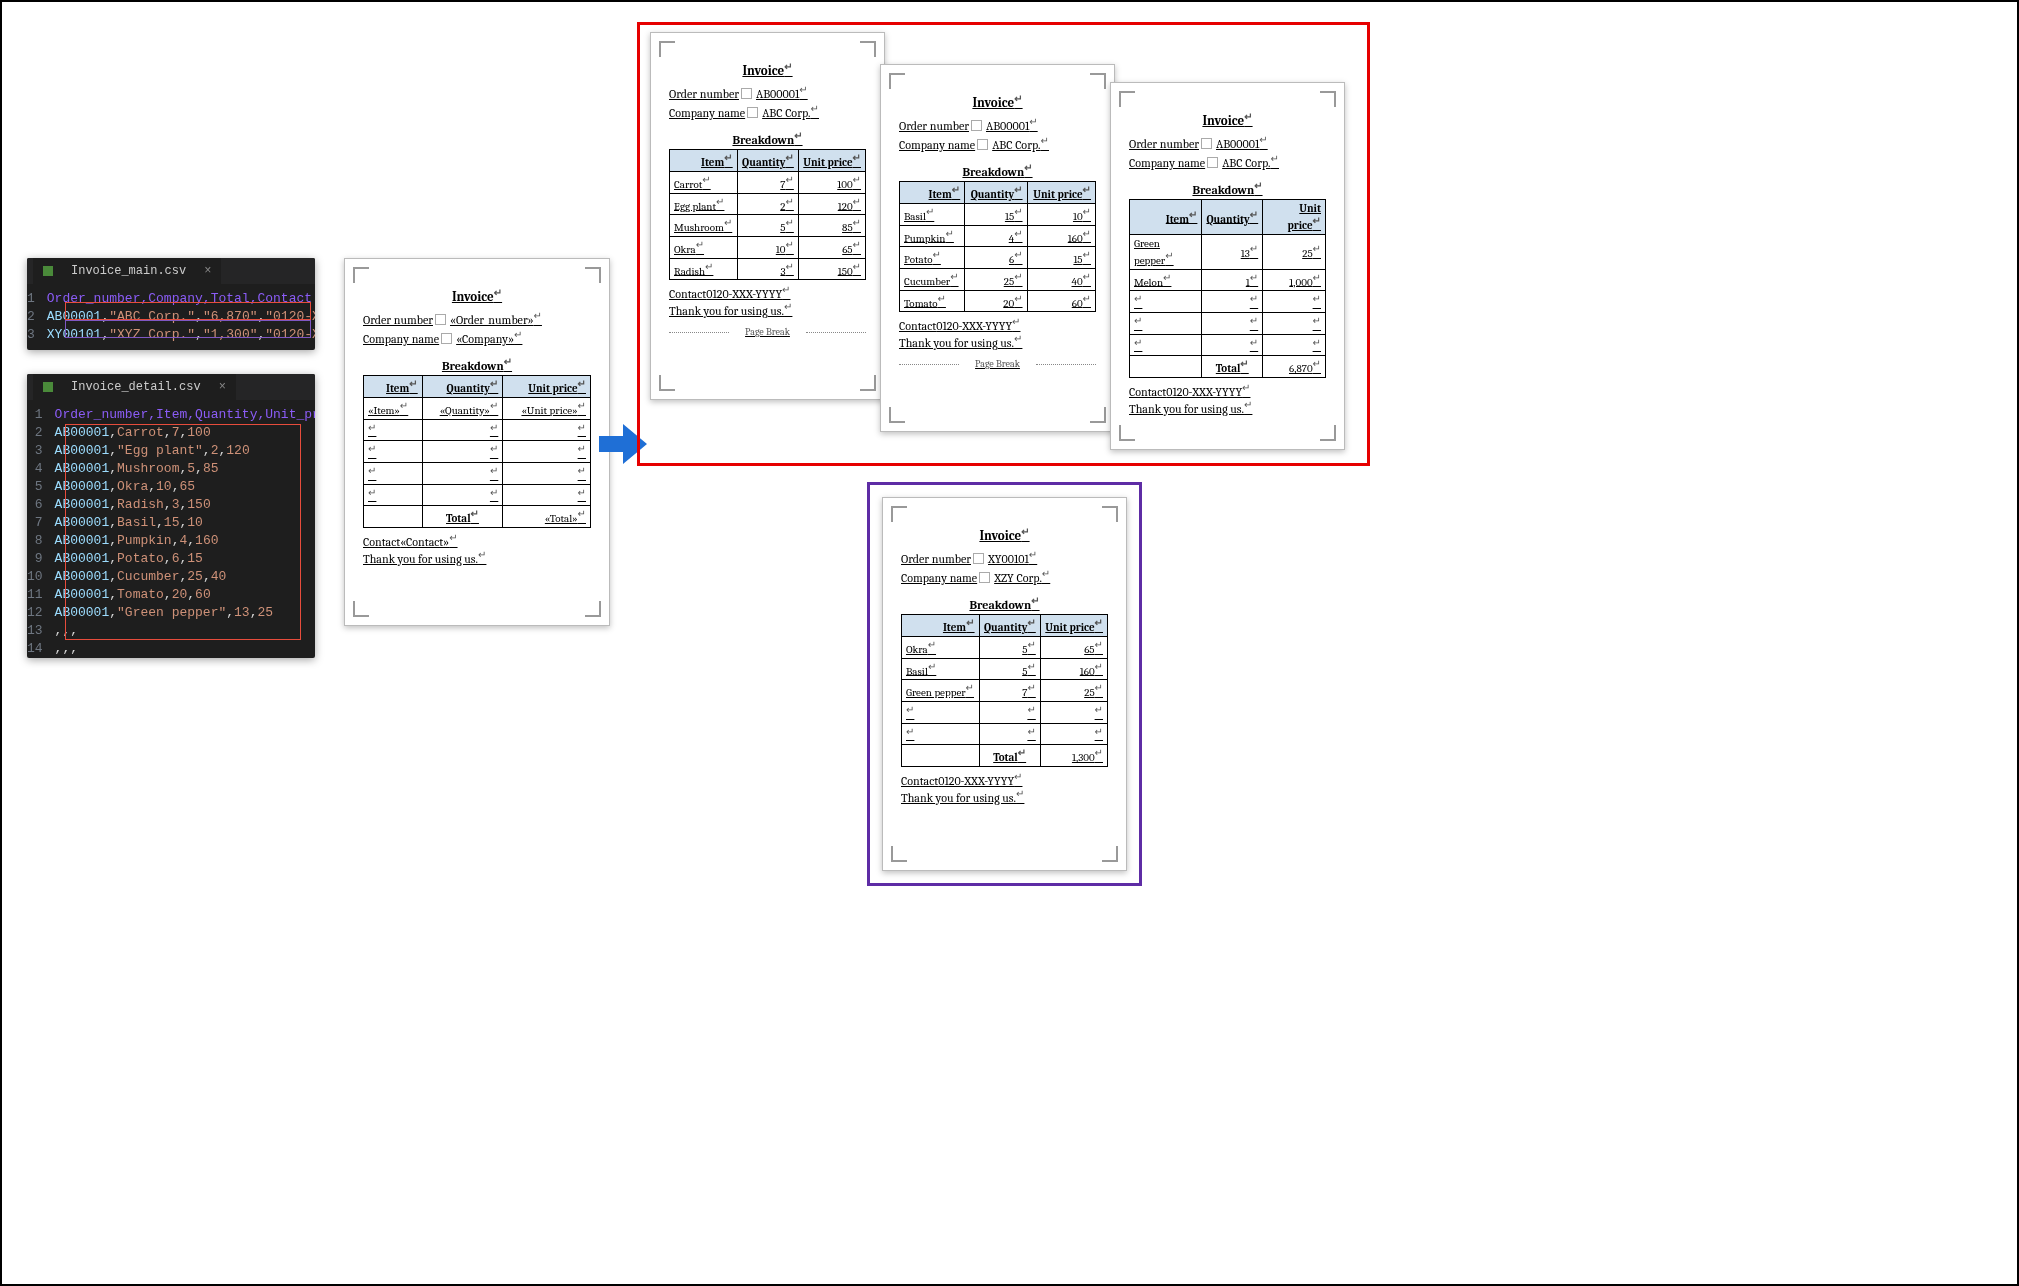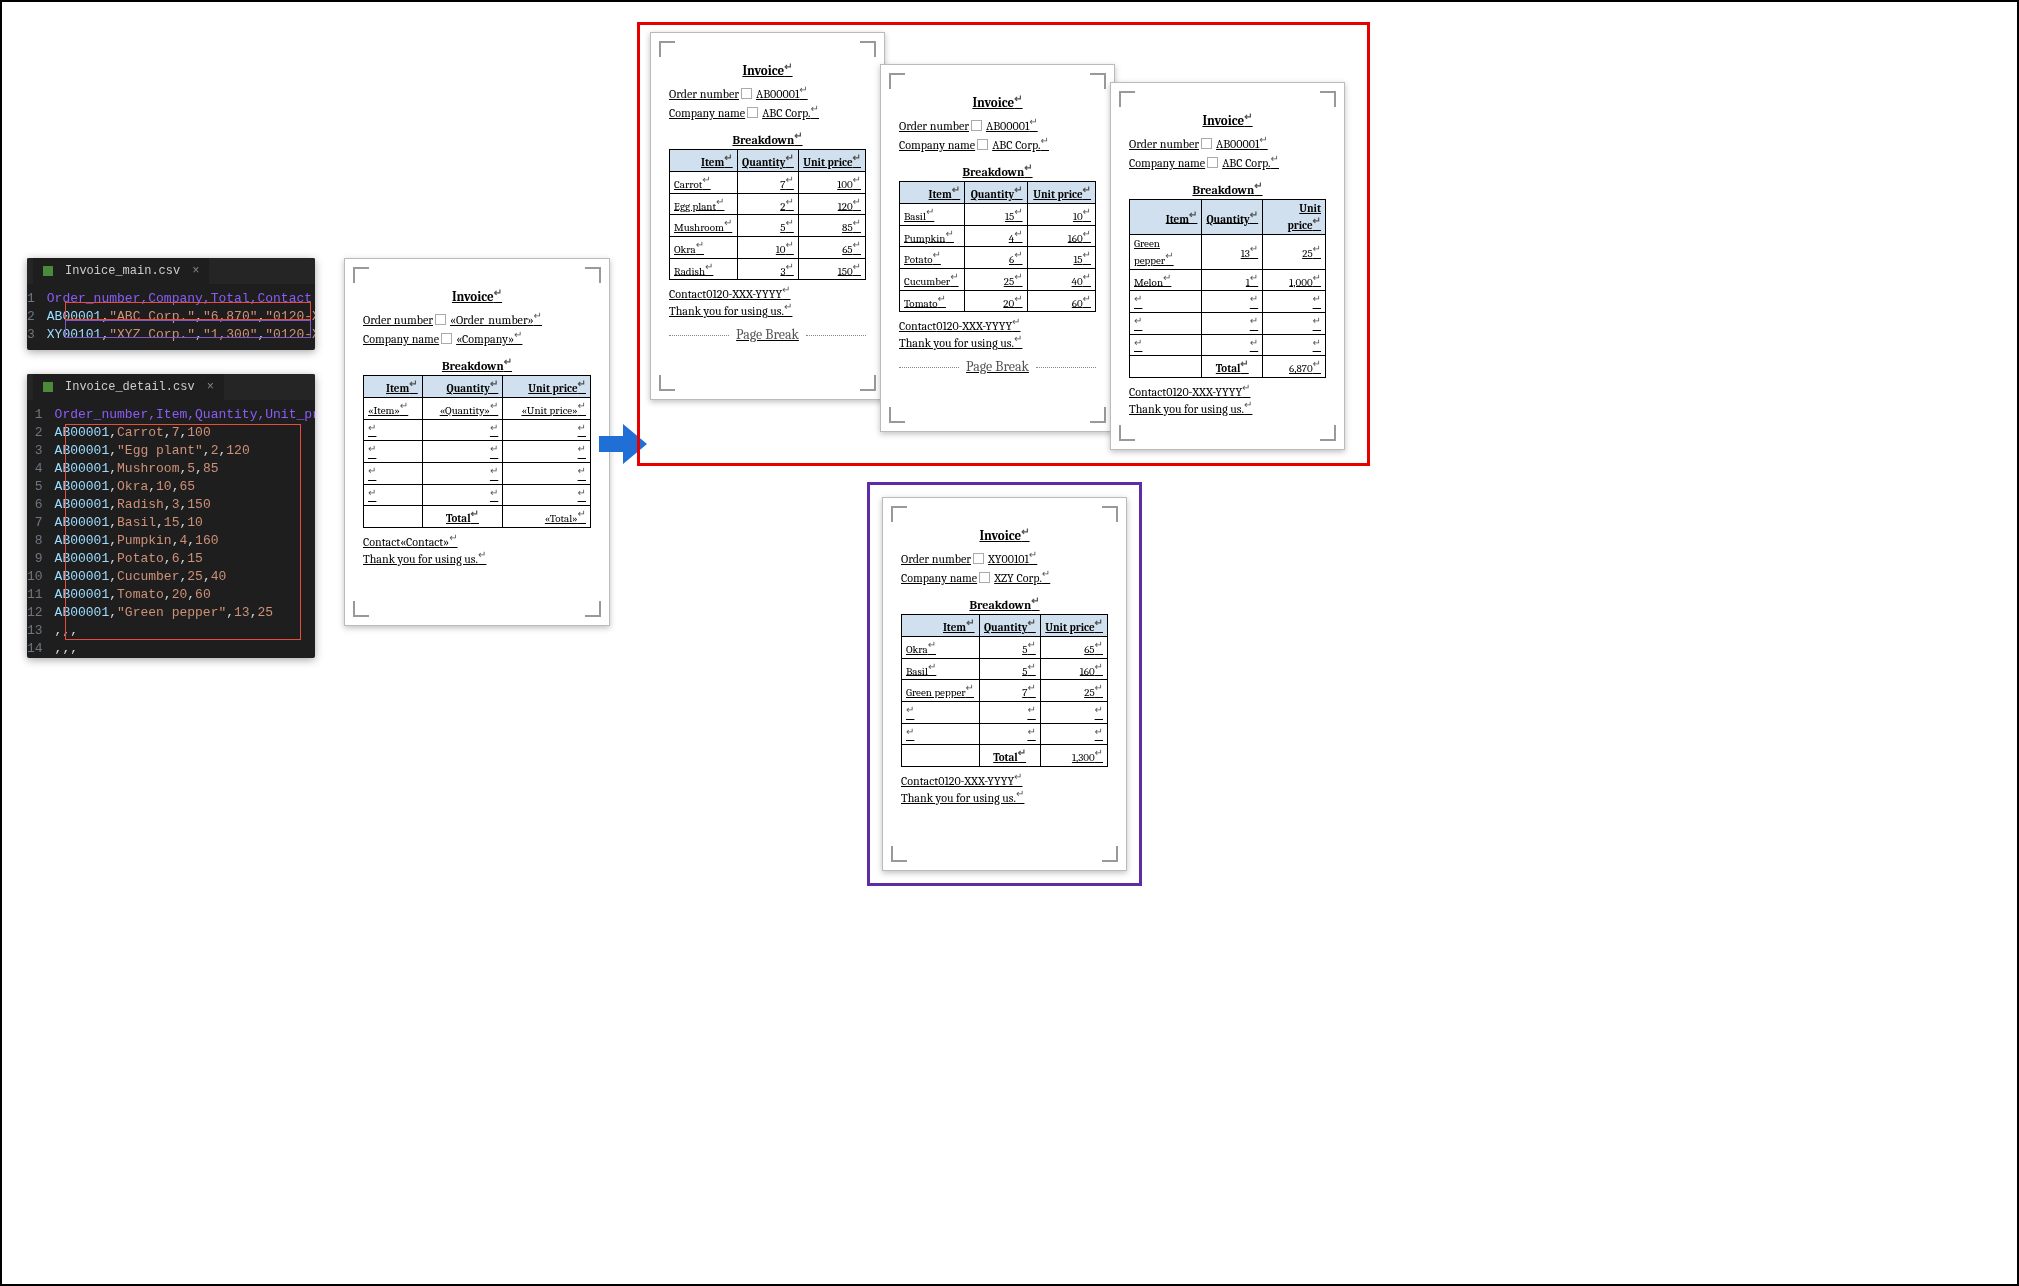--- a/index.html
+++ b/index.html
@@ -33,21 +33,21 @@
   .editor .tabbar {
     display: flex;
     align-items: center;
     background: #252526;
     height: 26px;
     padding-left: 6px;
   }
   .editor .tab {
     display: flex;
     align-items: center;
-    gap: 12px;
+    gap: 18px;
     background: #1e1e1e;
     padding: 18px 10px;
     font-size: 12px;
     color: #ccc;
   }
   .editor .tab .sq {
     width: 10px; height: 10px;
     background: #4a8a3a;
     display: inline-block;
   }
@@ -131,21 +131,21 @@
   .page th {
     background: #d0e0ee;
     text-align: right;
     font-weight: bold;
   }
   .page td.num { text-align: right; }
   .page td.lbl { text-align: center; font-weight: bold; }
   .page .footer-text { margin-top: 4px; }
   .page .page-break {
     margin-top: 8px;
-    font-size: 14px;
+    font-size: 10px;
     text-align: center;
     color: #555;
     position: relative;
   }
   .page .page-break::before,
   .page .page-break::after {
     content: "";
     position: absolute;
     top: 50%;
     width: 60px;

